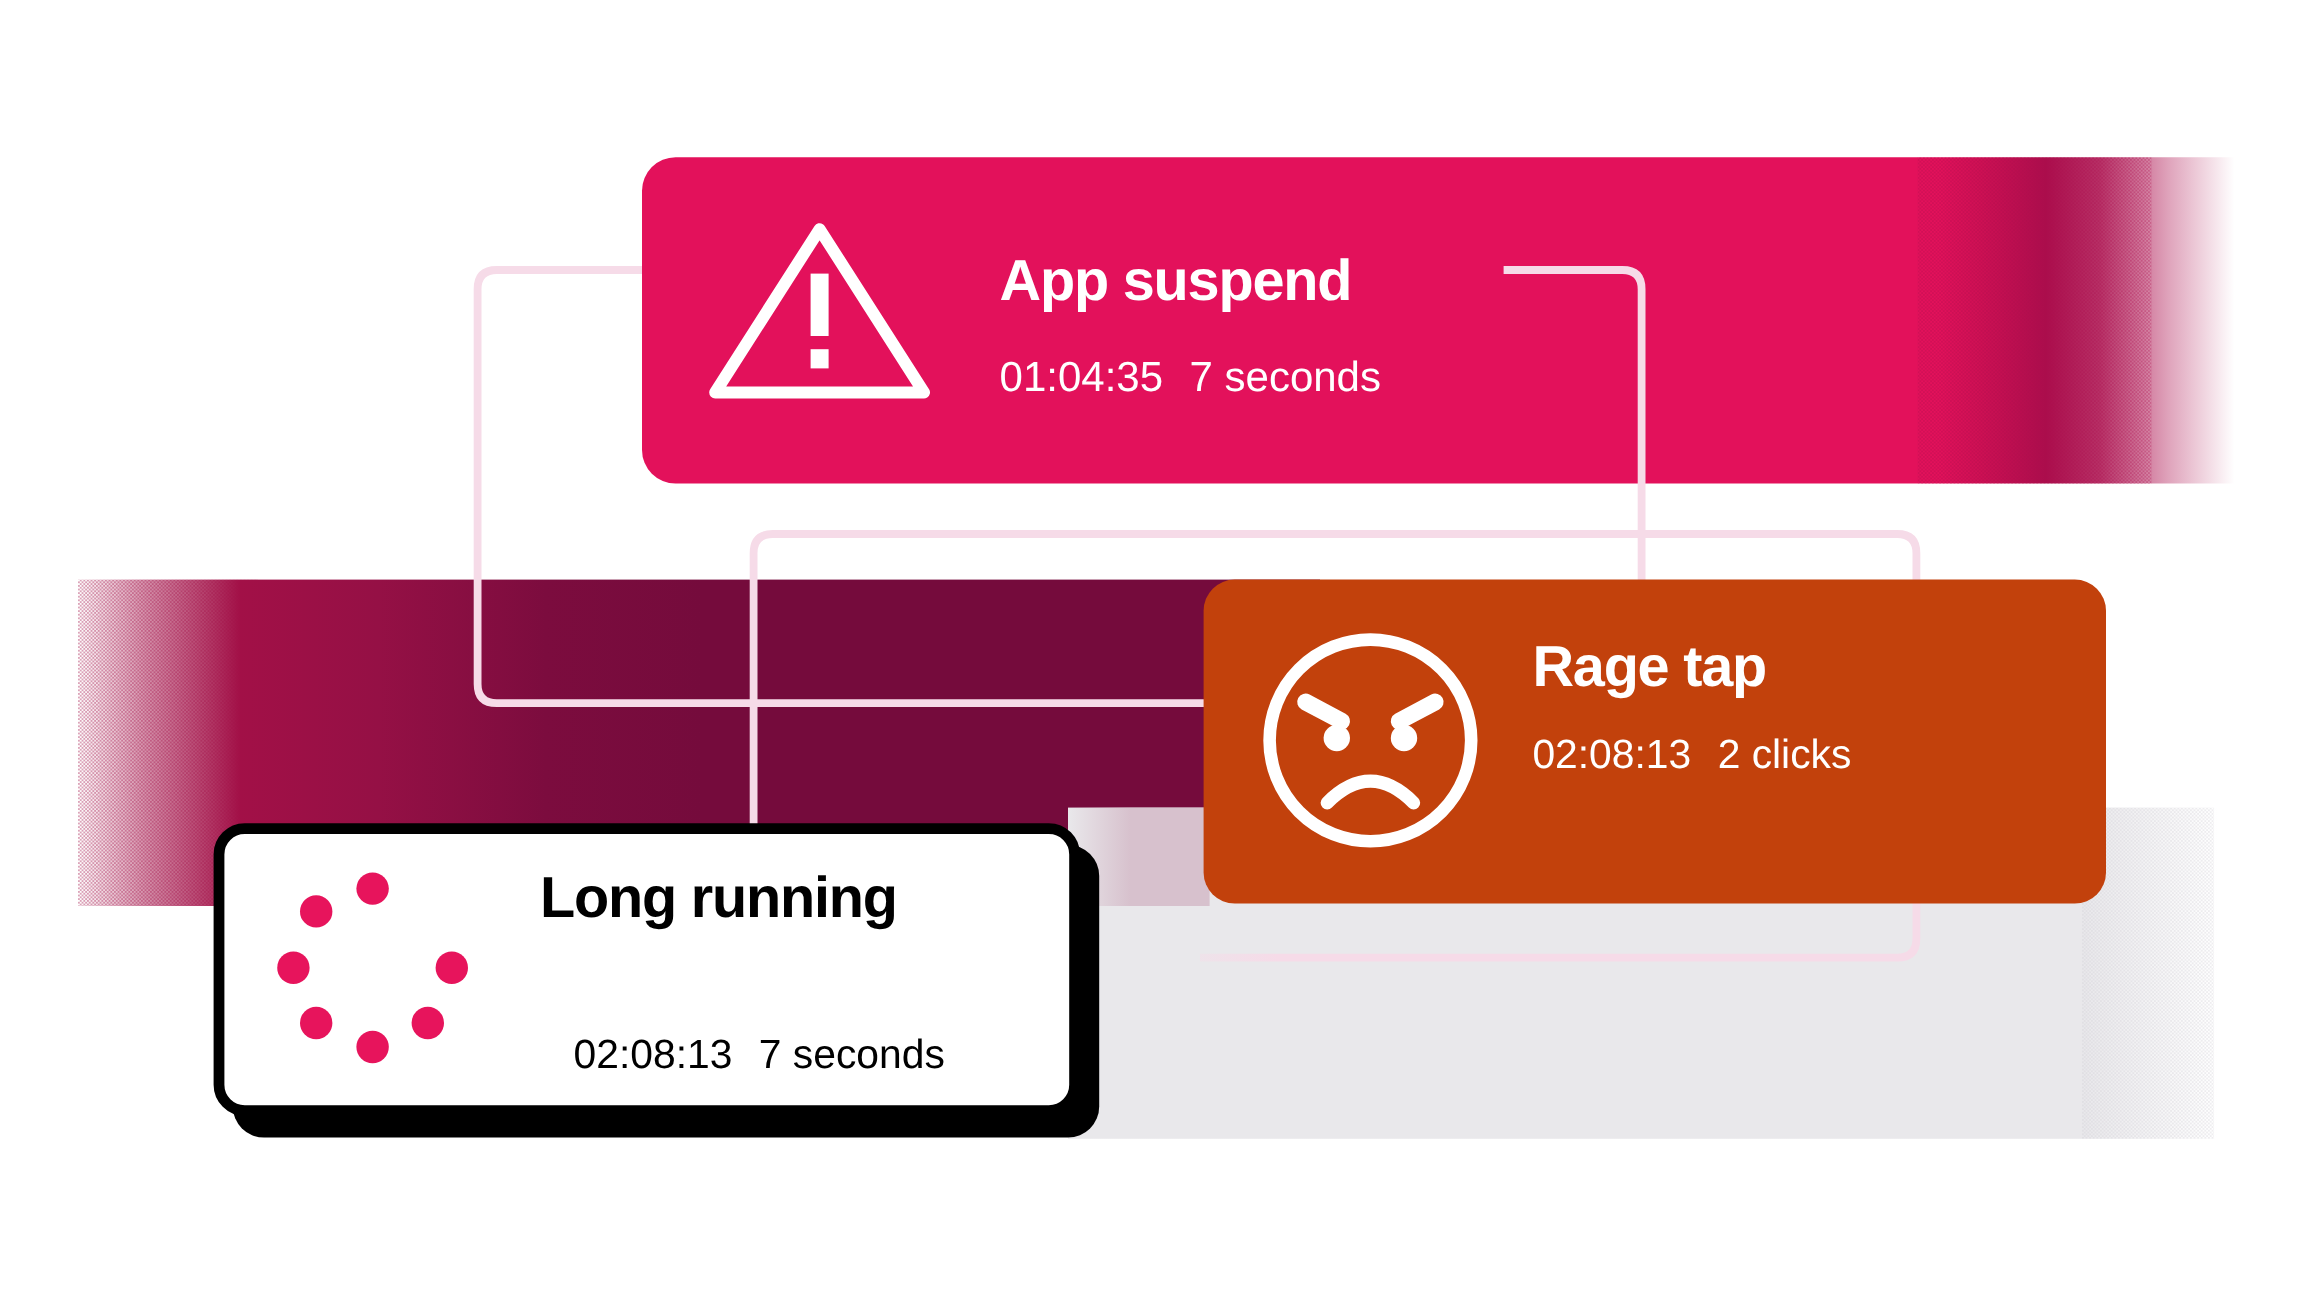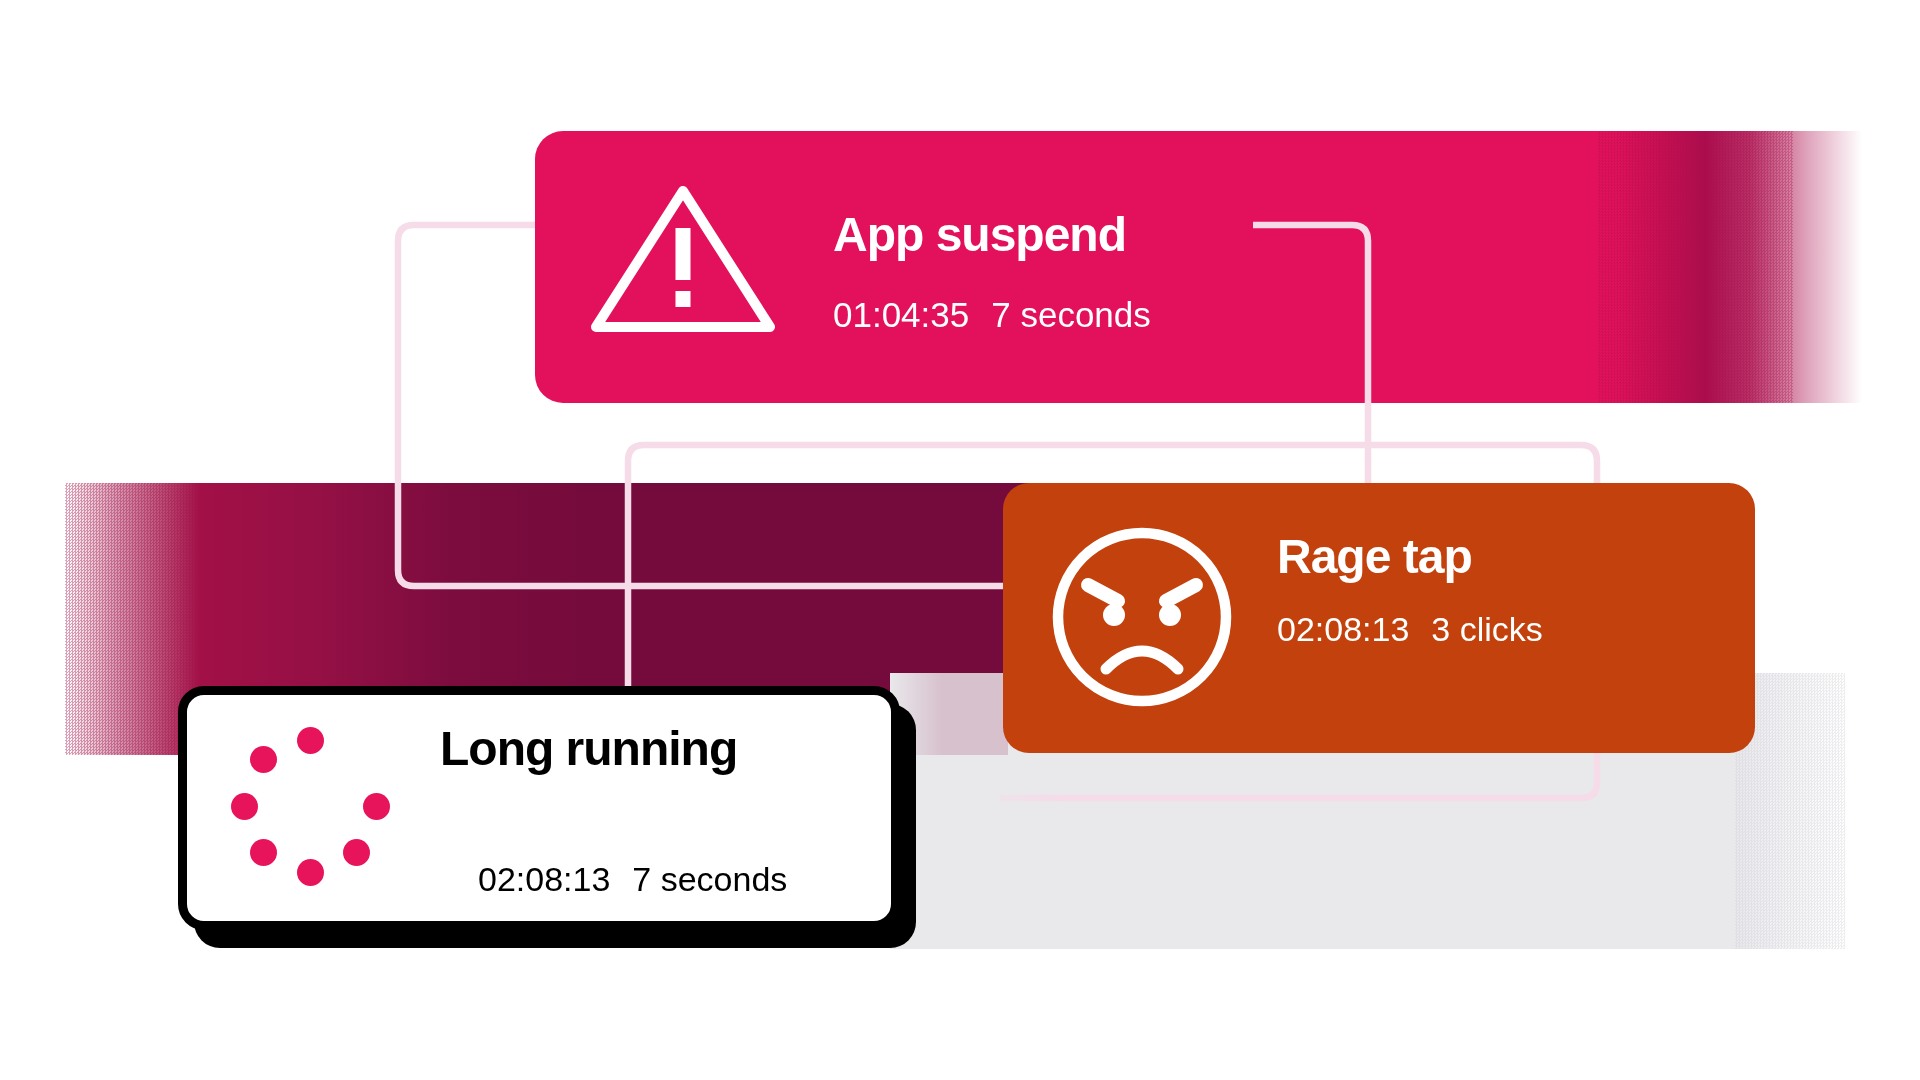--- a/index.html
+++ b/index.html
@@ -66,21 +66,21 @@
   .gap{display:inline-block;width:22px;}
 
   .app-title{left:298px;top:76px;}
   .app-sub{left:298px;top:160px;}
   .tri-icon{left:43px;top:43px;}
 
   .rage-title{left:274px;top:46px;}
   .rage-sub{left:274px;top:122px;font-size:34px;}
   .face-icon{left:45px;top:40px;}
 
-  .spin-title{left:253px;top:26px;color:#000;}
+  .spin-title{left:263px;top:26px;color:#000;}
   .spin-sub{left:263px;top:160px;font-size:34px;margin-left:28px;}
   .dot{width:27px;height:27px;border-radius:50%;background:#E7145C;}
 </style>
 </head>
 <body>
 
 <div class="canvas">
 
   <div class="abs band-mid"></div>
   <div class="abs dither dither-mid"></div>
@@ -112,21 +112,21 @@
     <svg class="abs face-icon" width="188" height="188" viewBox="-94 -94 188 188">
       <circle cx="0" cy="0" r="84" fill="none" stroke="#ffffff" stroke-width="10.5"></circle>
       <path d="M -54 -32 L -24 -16" stroke="#ffffff" stroke-width="14" stroke-linecap="round" fill="none"></path>
       <path d="M 54 -32 L 24 -16" stroke="#ffffff" stroke-width="14" stroke-linecap="round" fill="none"></path>
       <circle cx="-28" cy="-2" r="11" fill="#ffffff"></circle>
       <circle cx="28" cy="-2" r="11" fill="#ffffff"></circle>
       <path d="M -36 52 Q 0 16 36 52" stroke="#ffffff" stroke-width="11" stroke-linecap="round" fill="none"></path>
     </svg>
     <div class="abs card-title white rage-title">Rage tap</div>
     <div class="abs card-sub white rage-sub">
-      <div><span>02:08:13</span><span class="gap"></span><span>3 clicks</span></div>
+      <div><span>02:08:13</span><span class="gap"></span><span>2 clicks</span></div>
     </div>
   </div>
 
   <div class="abs card-spinner-shadow"></div>
   <div class="abs card-spinner">
     <div>
       <div class="abs dot" style="left:110px;top:32px"></div>
       <div class="abs dot" style="left:63px;top:51px"></div>
       <div class="abs dot" style="left:44px;top:98px"></div>
       <div class="abs dot" style="left:63px;top:144px"></div>

